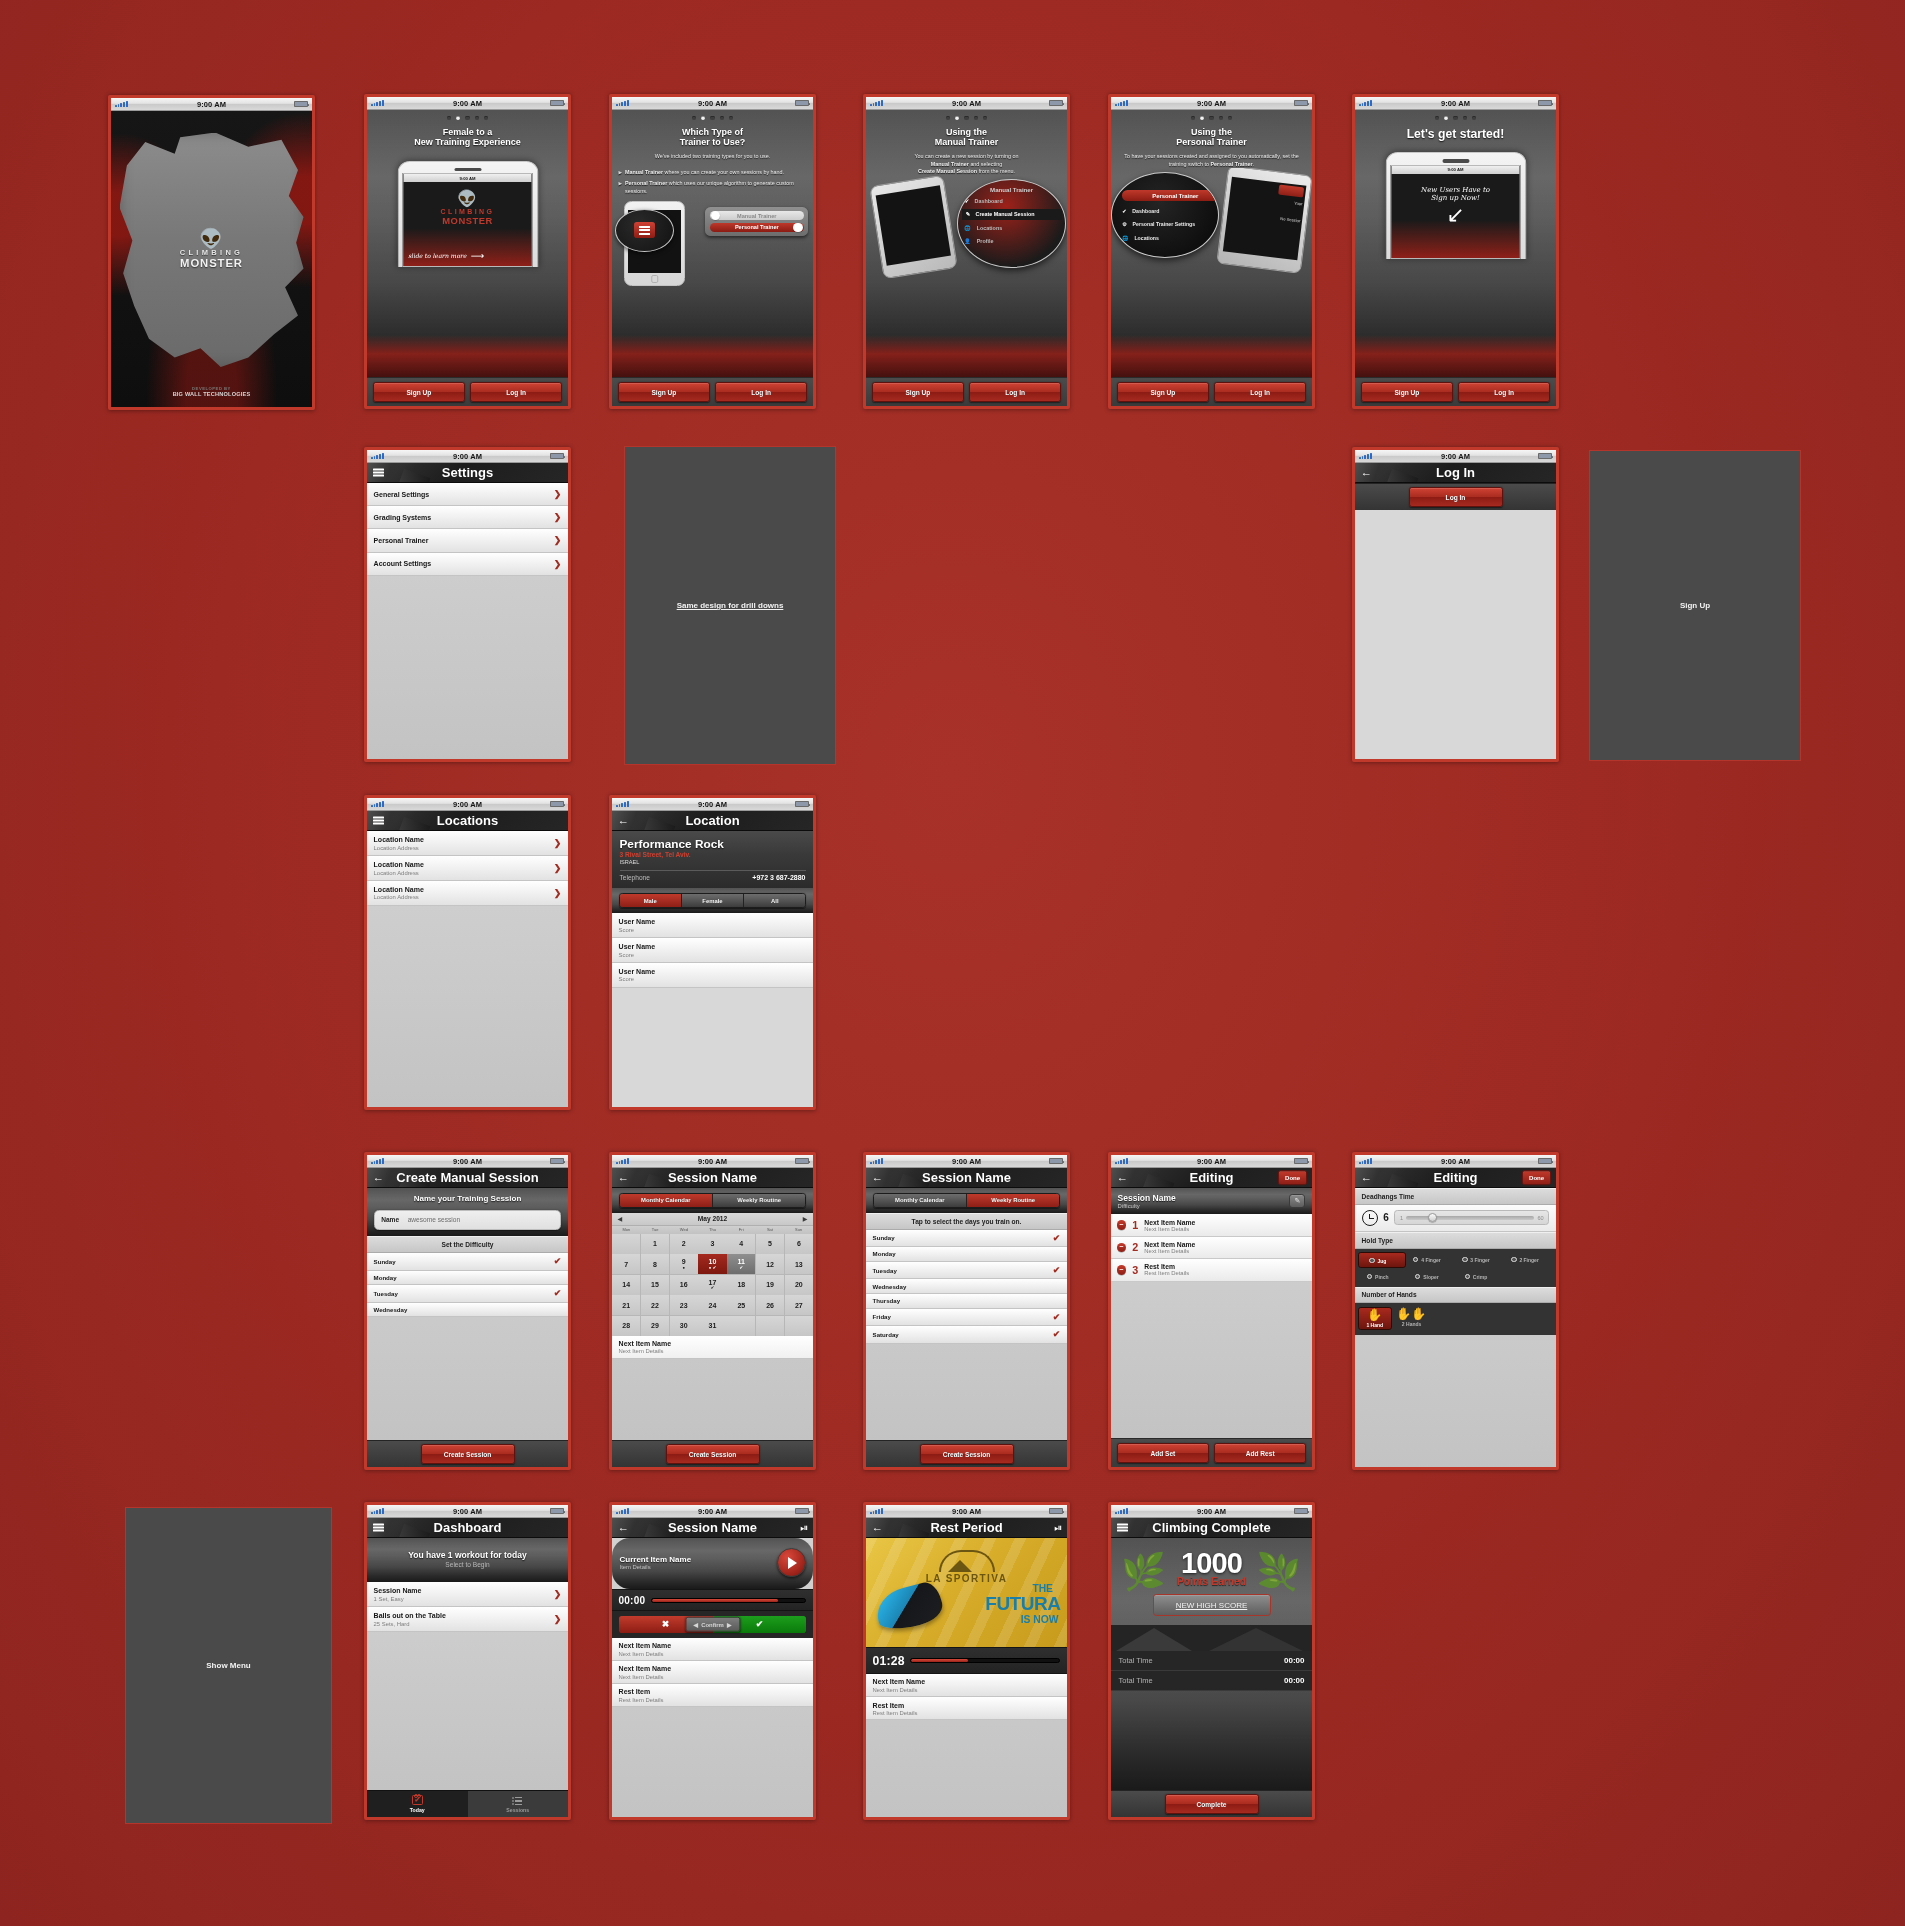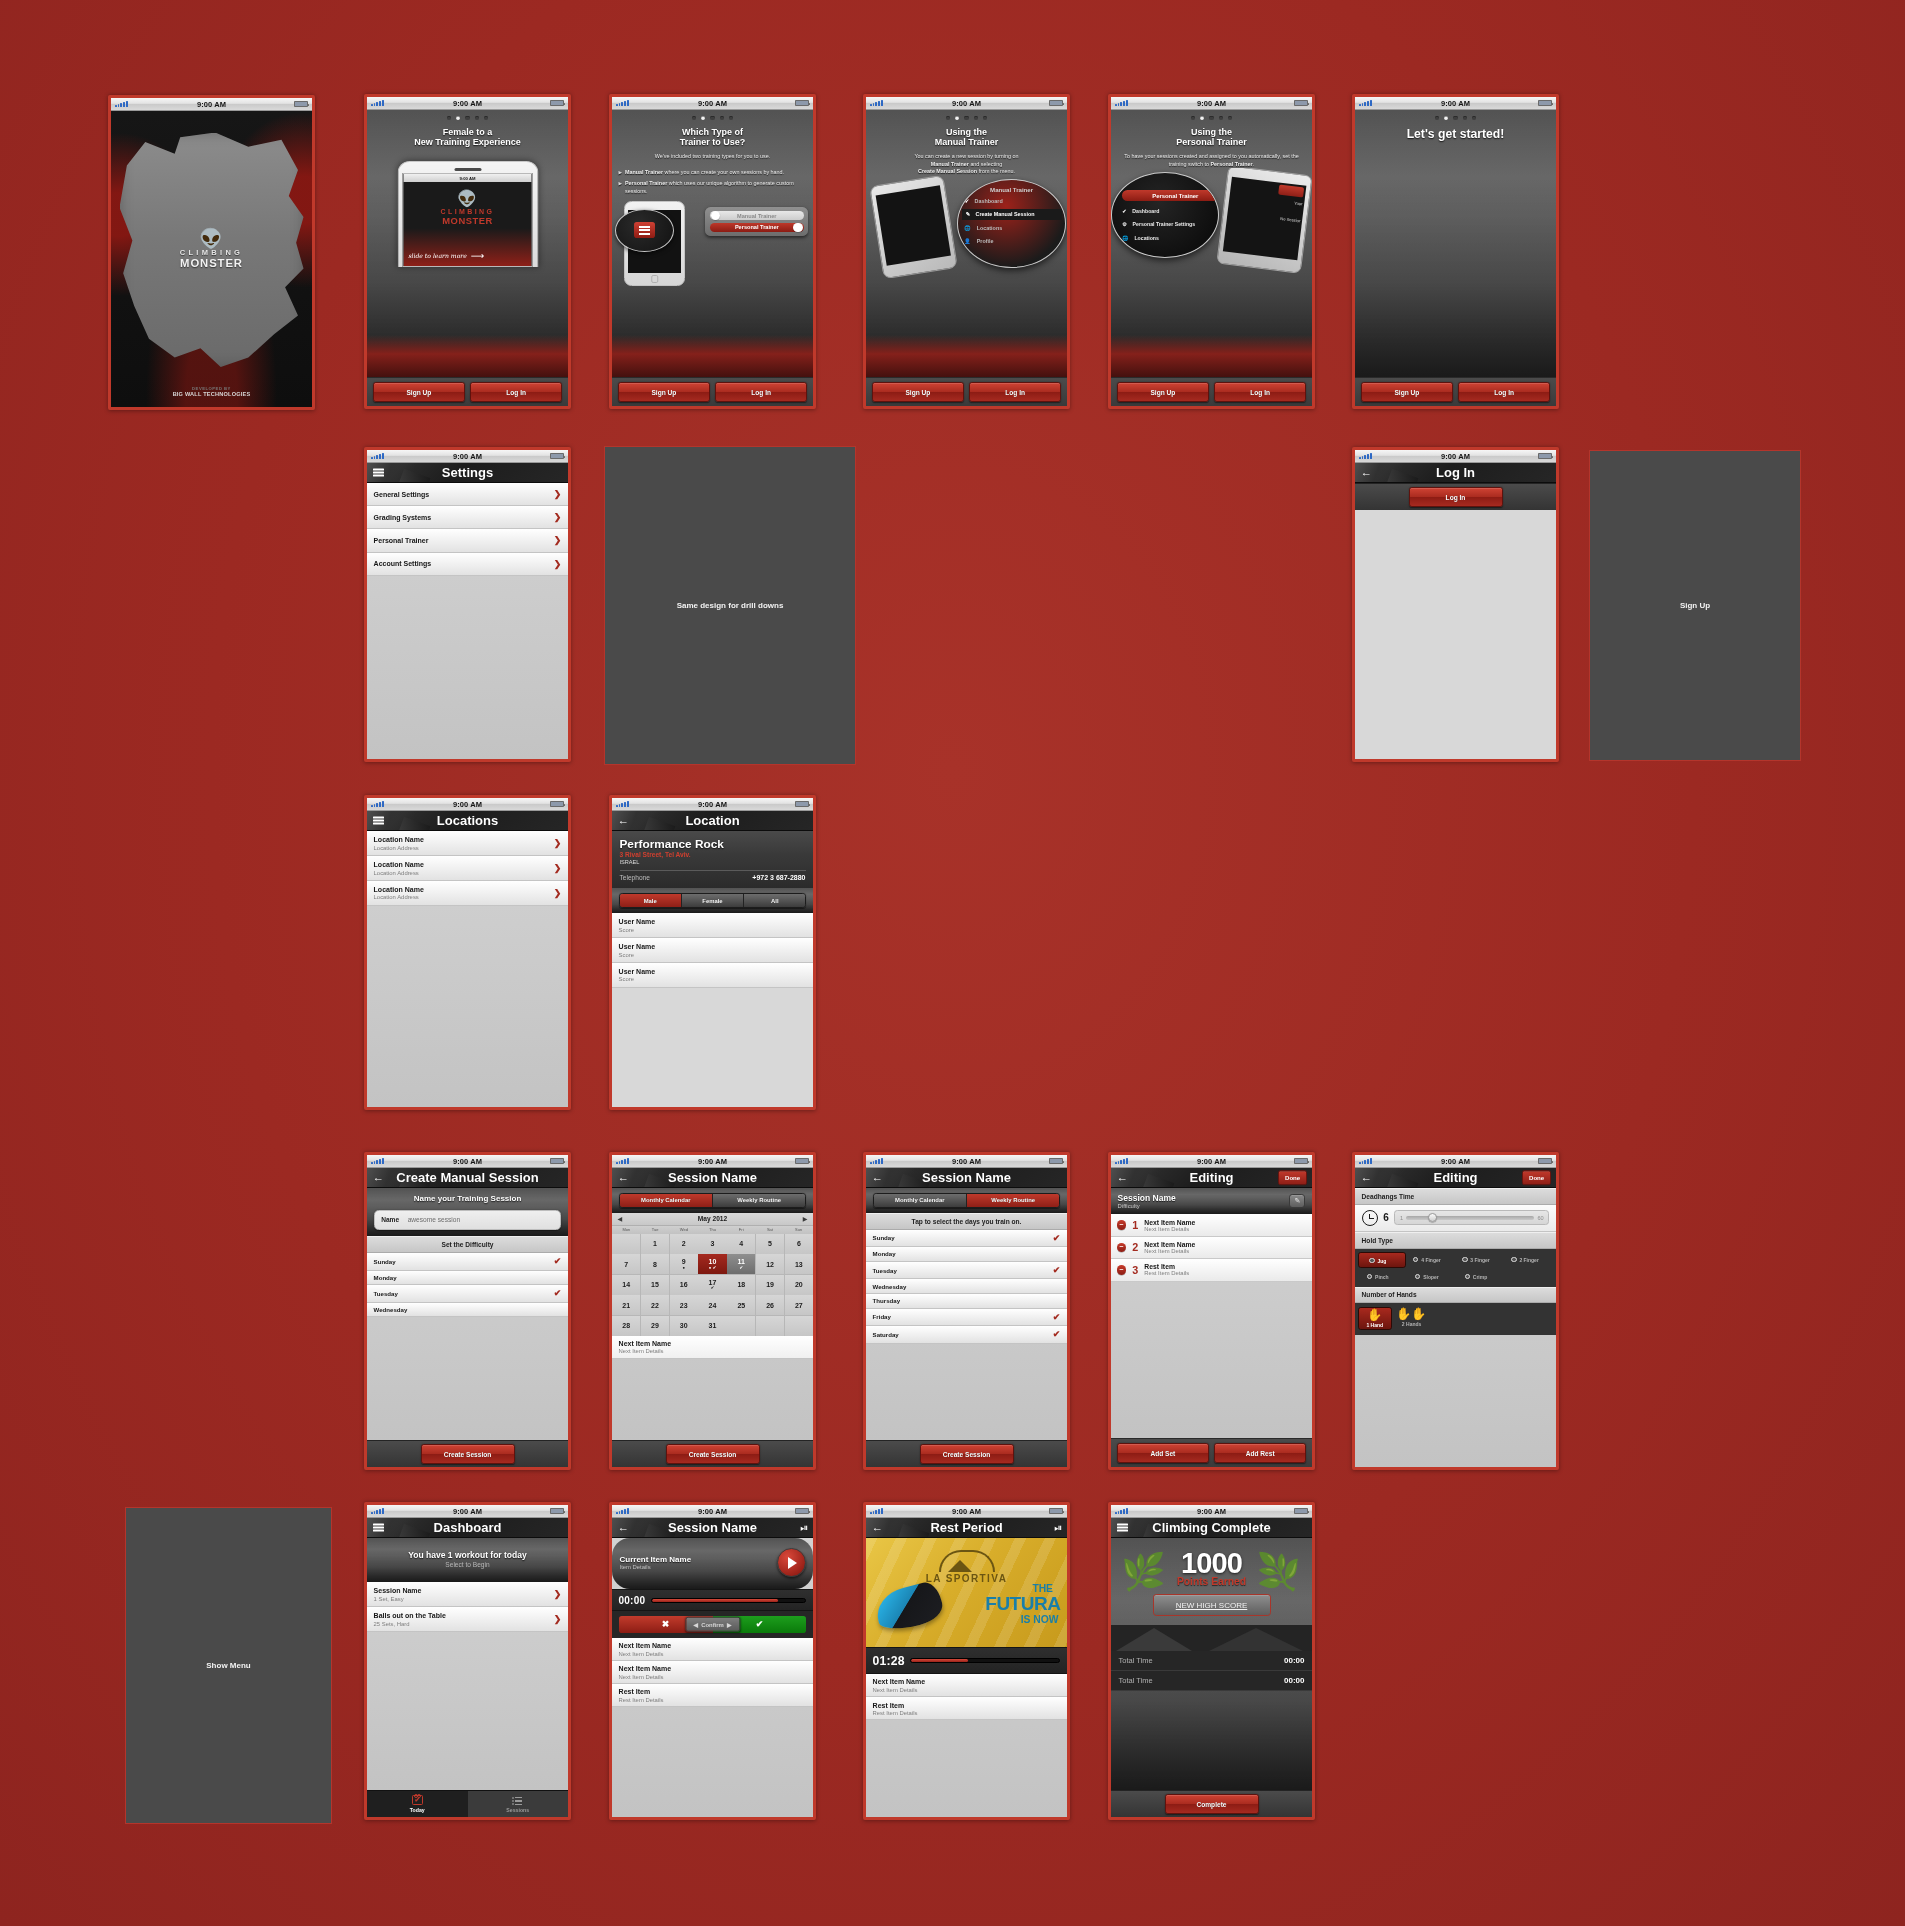--- a/index.html
+++ b/index.html
@@ -689,20 +689,35 @@
   </div>
   <div class="body rockbg onb">
     <div class="dots">
           <i></i>
           <i class="on"></i>
           <i></i>
           <i></i>
           <i></i>
         </div>
     <div class="onb-title big">Let's get started!</div>
+    <div class="onb-art">
+      <div class="redwash"></div>
+      <div class="mockphone" style="top:11.3px;">
+        <div class="mp-cam"></div>
+        <div class="mp-speaker"></div>
+        <div class="mp-screen">
+          <div class="mp-sb">9:00 AM</div>
+          <div class="mp-inner">
+            <div class="script" style="text-align:center;padding-top:12.2px;font-size:7px;">New Users Have to</div>
+            <div class="script" style="text-align:center;font-size:7px;">Sign up Now!</div>
+            <div style="text-align:center;font-size:21.6px;color:#fff;margin-top:1.9px;line-height:1;">↙</div>
+          </div>
+        </div>
+      </div>
+    </div>
   </div>
   <div class="footer-bar">
     <div class="redbtn">Sign Up</div>
     <div class="redbtn">Log In</div>
   </div>
 </div>
 
 <div class="phone" style="left:364px;top:447px;">
   <div class="statusbar">
     <span class="sb-signal">
@@ -736,21 +751,21 @@
       <span class="txt t1">Personal Trainer</span>
       <span class="chev">❯</span>
     </div>
     <div class="listrow" style="padding:6.1px 6.6px;">
       <span class="txt t1">Account Settings</span>
       <span class="chev">❯</span>
     </div>
   </div>
 </div>
 
-<div class="placeholder" style="left:604px;top:446px;width:252px;height:319px;">
+<div class="placeholder" style="left:624px;top:446px;width:212px;height:319px;text-decoration:underline;">
   <span>Same design for drill downs</span>
 </div>
 
 <div class="phone" style="left:1352px;top:447px;">
   <div class="statusbar">
     <span class="sb-signal">
           <i></i>
           <i></i>
           <i></i>
           <i></i>

